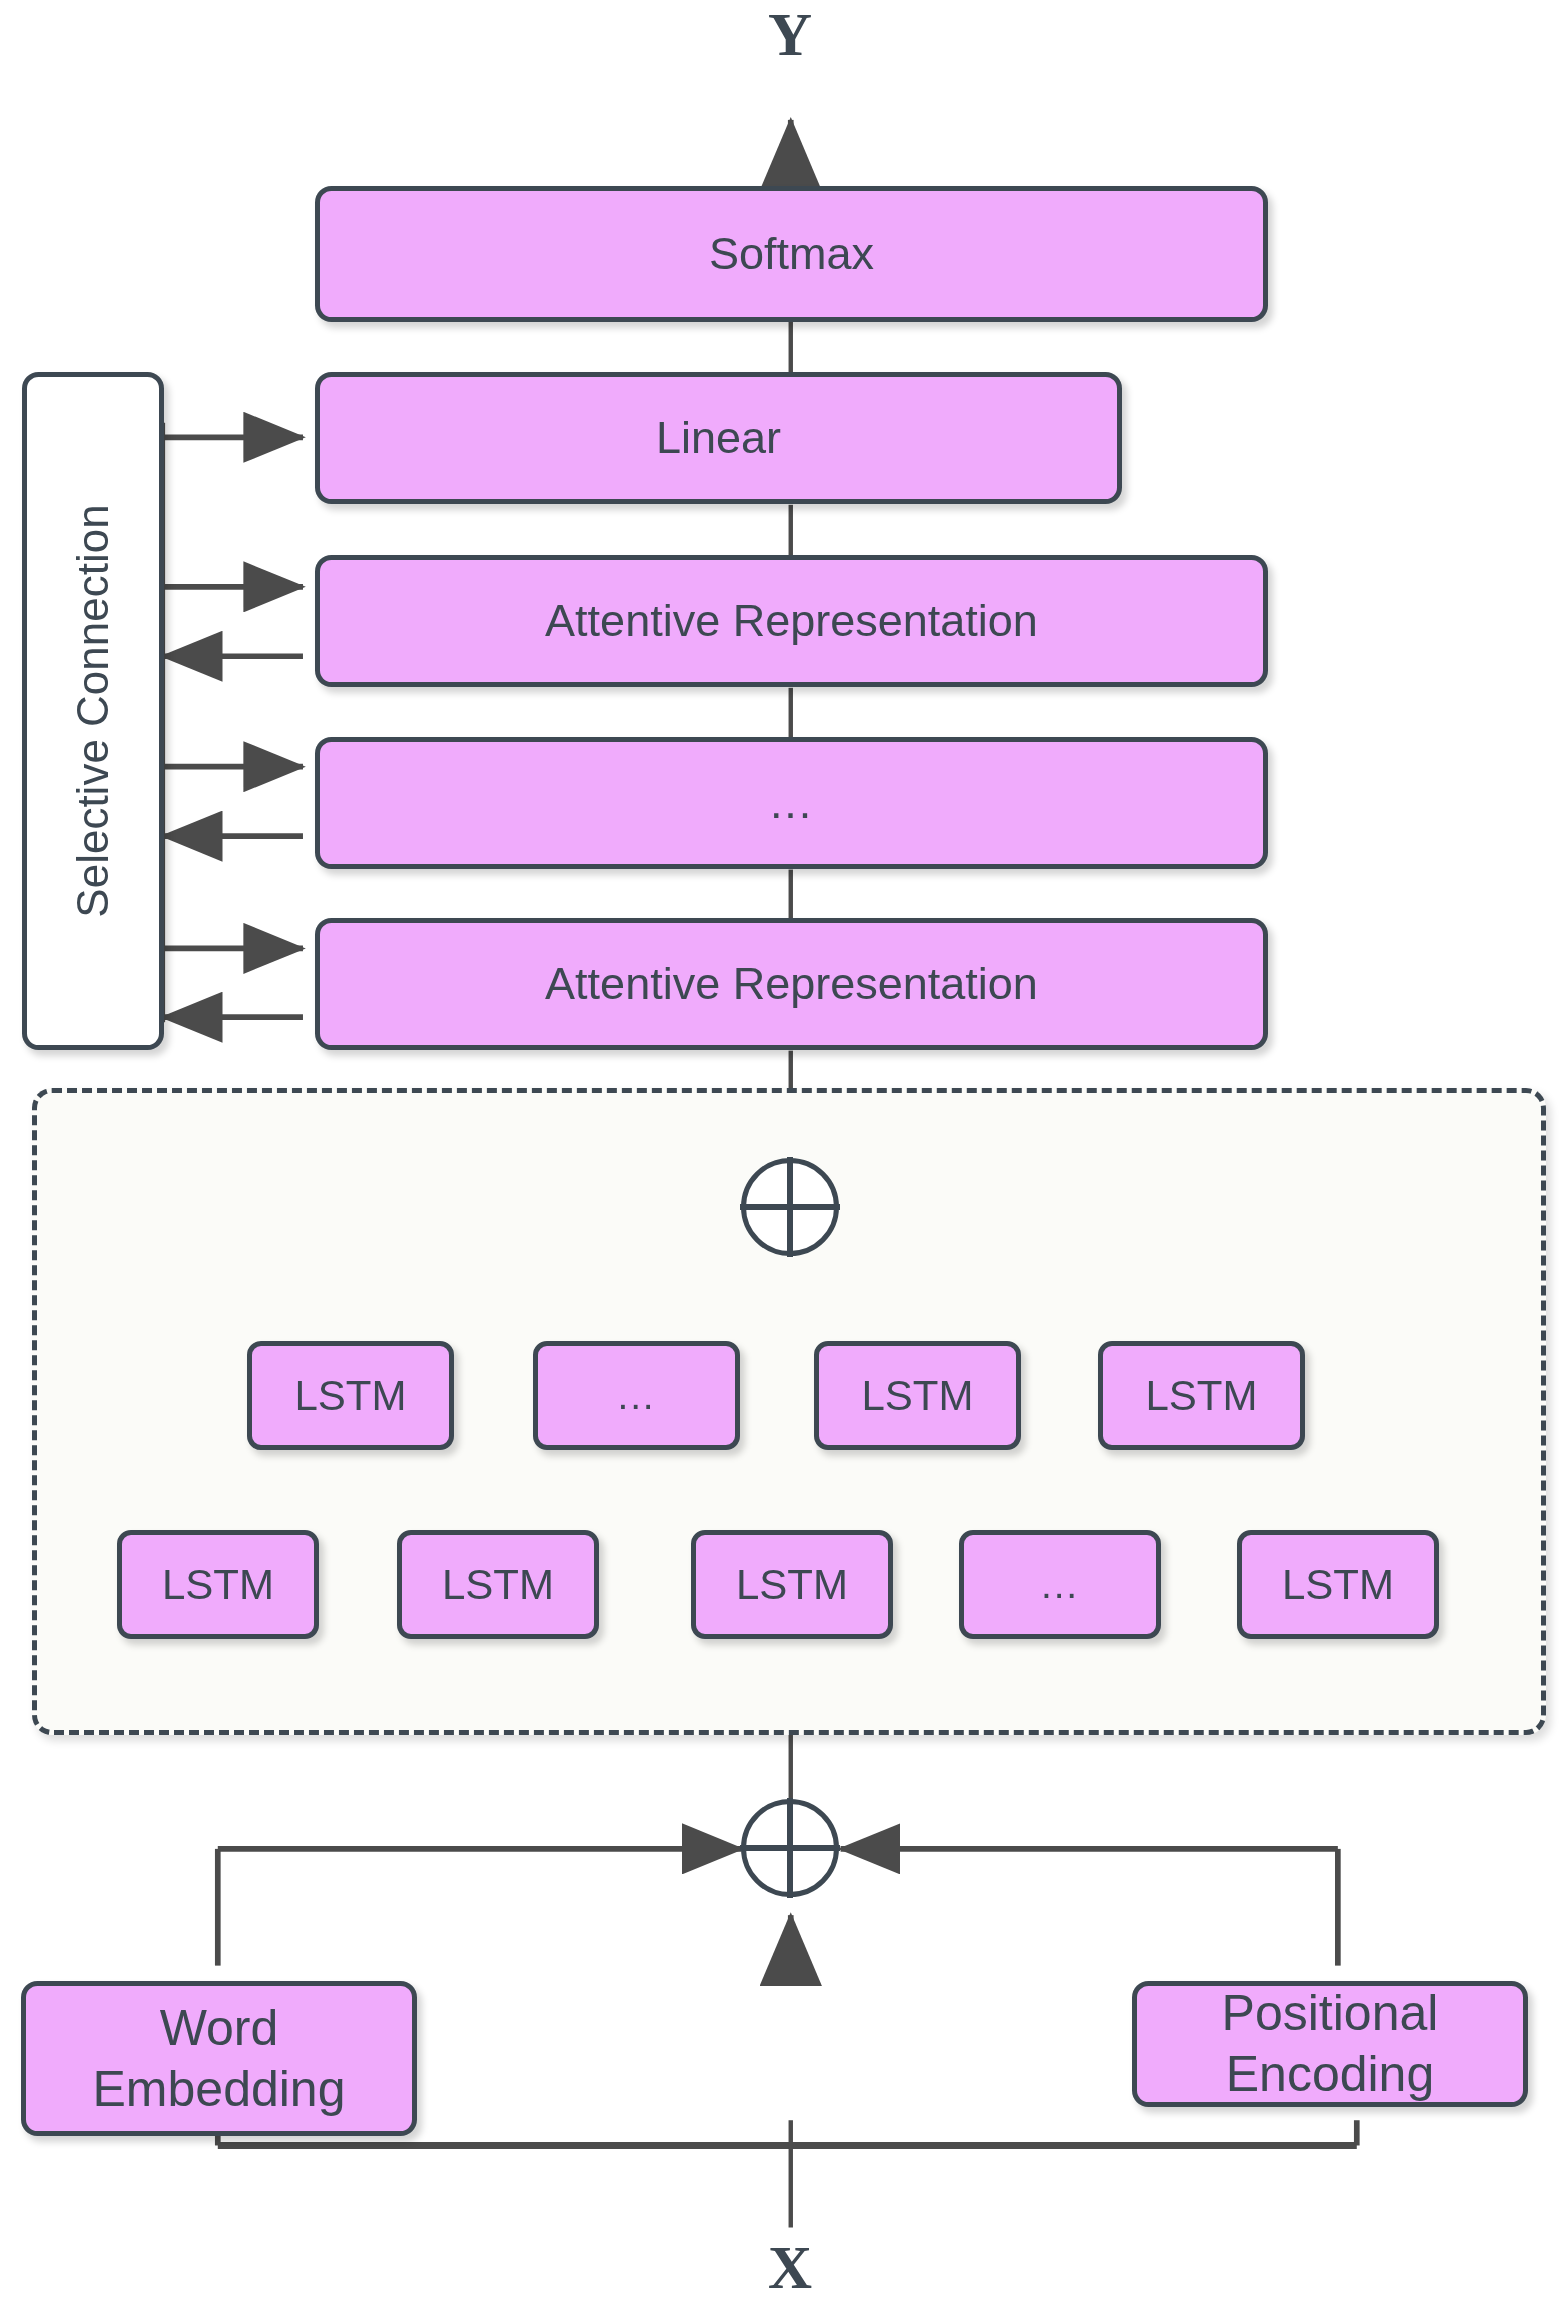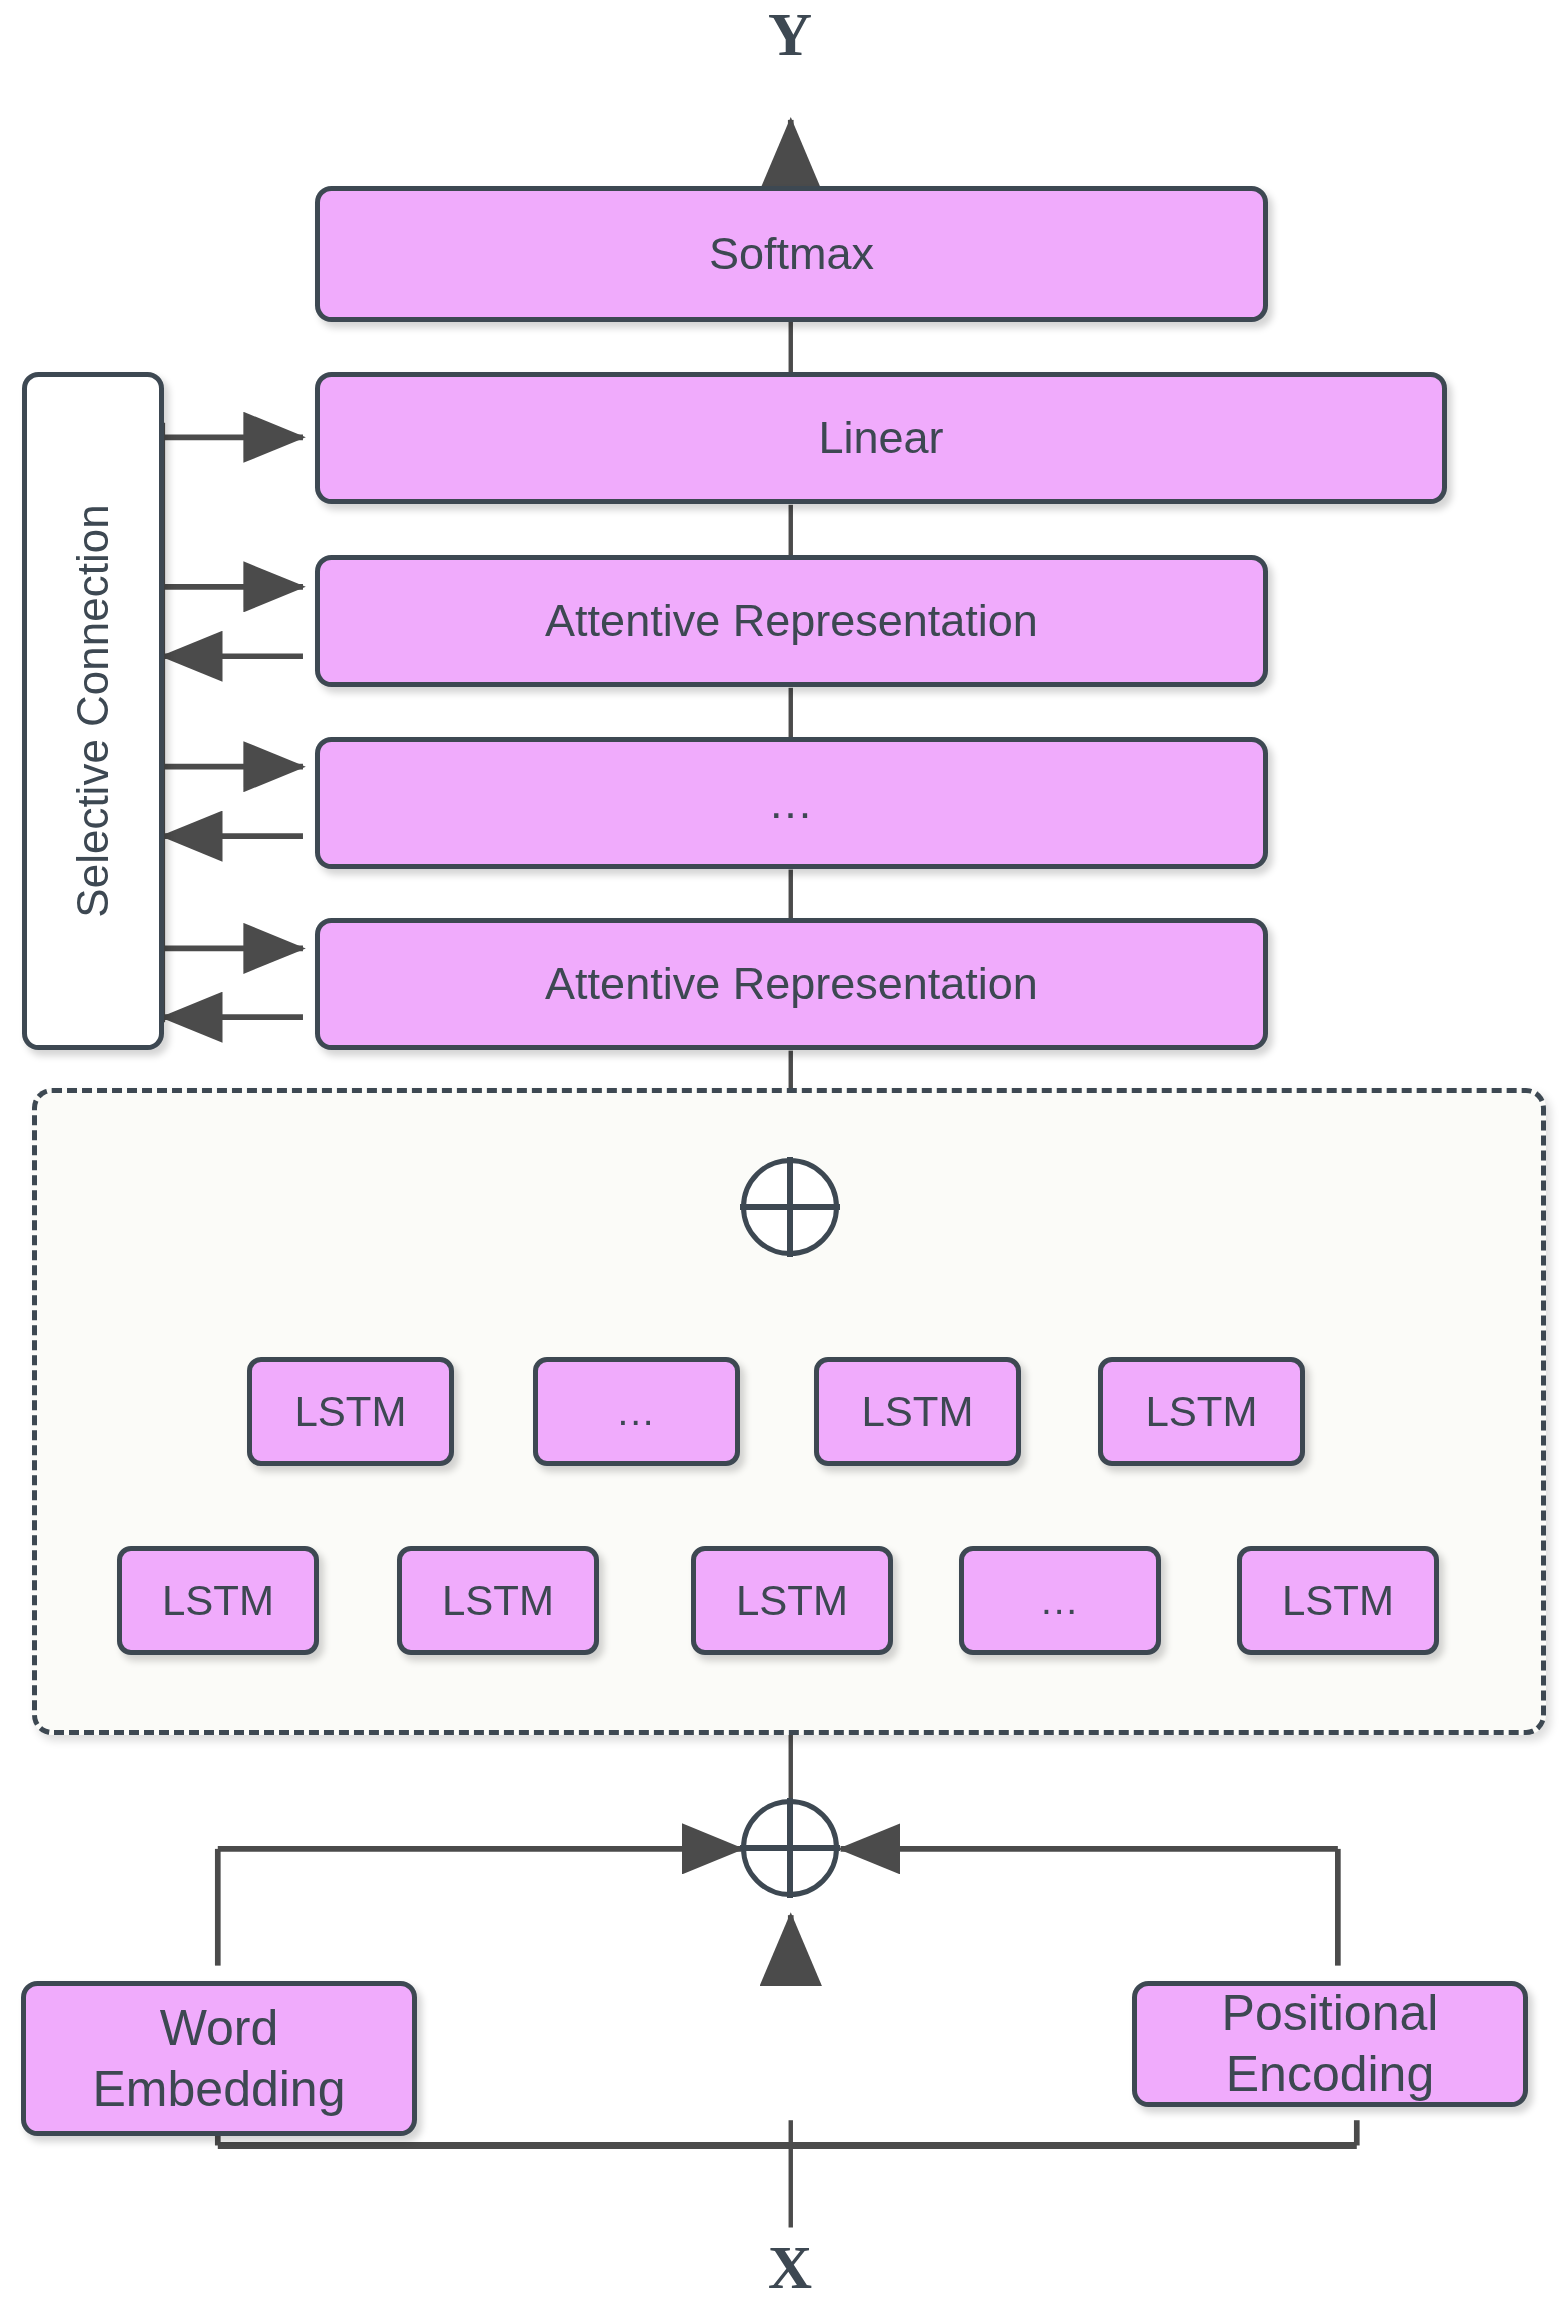--- a/index.html
+++ b/index.html
@@ -19,21 +19,21 @@
     border-radius:16.4px;
     display:flex;
     align-items:center;
     justify-content:center;
     text-align:center;
     color:#3d4852;
     box-shadow:4.4px 5.7px 7px rgba(0,0,0,0.17);
     line-height:1.22;
   }
   .wide{font-size:45px;}
-  .lstm{font-size:42px;border-radius:14px;border-width:5.7px;margin-top:16px;}
+  .lstm{font-size:42px;border-radius:14px;border-width:5.7px;}
   .embed{font-size:50px;margin-top:16px;}
   .embed .two-line{display:block;}
   .embed .two-line span{display:block;}
   .dots{font-size:45px;letter-spacing:1.9px;}
   .lstm .dots{font-size:39px;}
   #selconn{
     position:absolute;
     box-sizing:border-box;
     background:#ffffff;
     border:5.7px solid #3d4852;
@@ -167,21 +167,21 @@
       <line x1="1253" y1="3360" x2="1253" y2="3530" stroke-width="7"></line>
     </g>
   </svg>
 
   <div class="axis-label" style="left:727px;top:0px;width:126px;">Y</div>
 
   <div class="node wide" style="left:315px;top:186px;width:953px;height:136px;">
     <span>Softmax</span>
   </div>
 
-  <div class="node wide" style="left:315px;top:372px;width:1132px;height:132px;">
+  <div class="node wide" style="left:315px;top:372px;width:807px;height:132px;">
     <span>Linear</span>
   </div>
 
   <div class="node wide" style="left:315px;top:555px;width:953px;height:132px;">
     <span>Attentive Representation</span>
   </div>
 
   <div class="node wide" style="left:315px;top:737px;width:953px;height:132px;">
     <span class="dots">...</span>
   </div>

